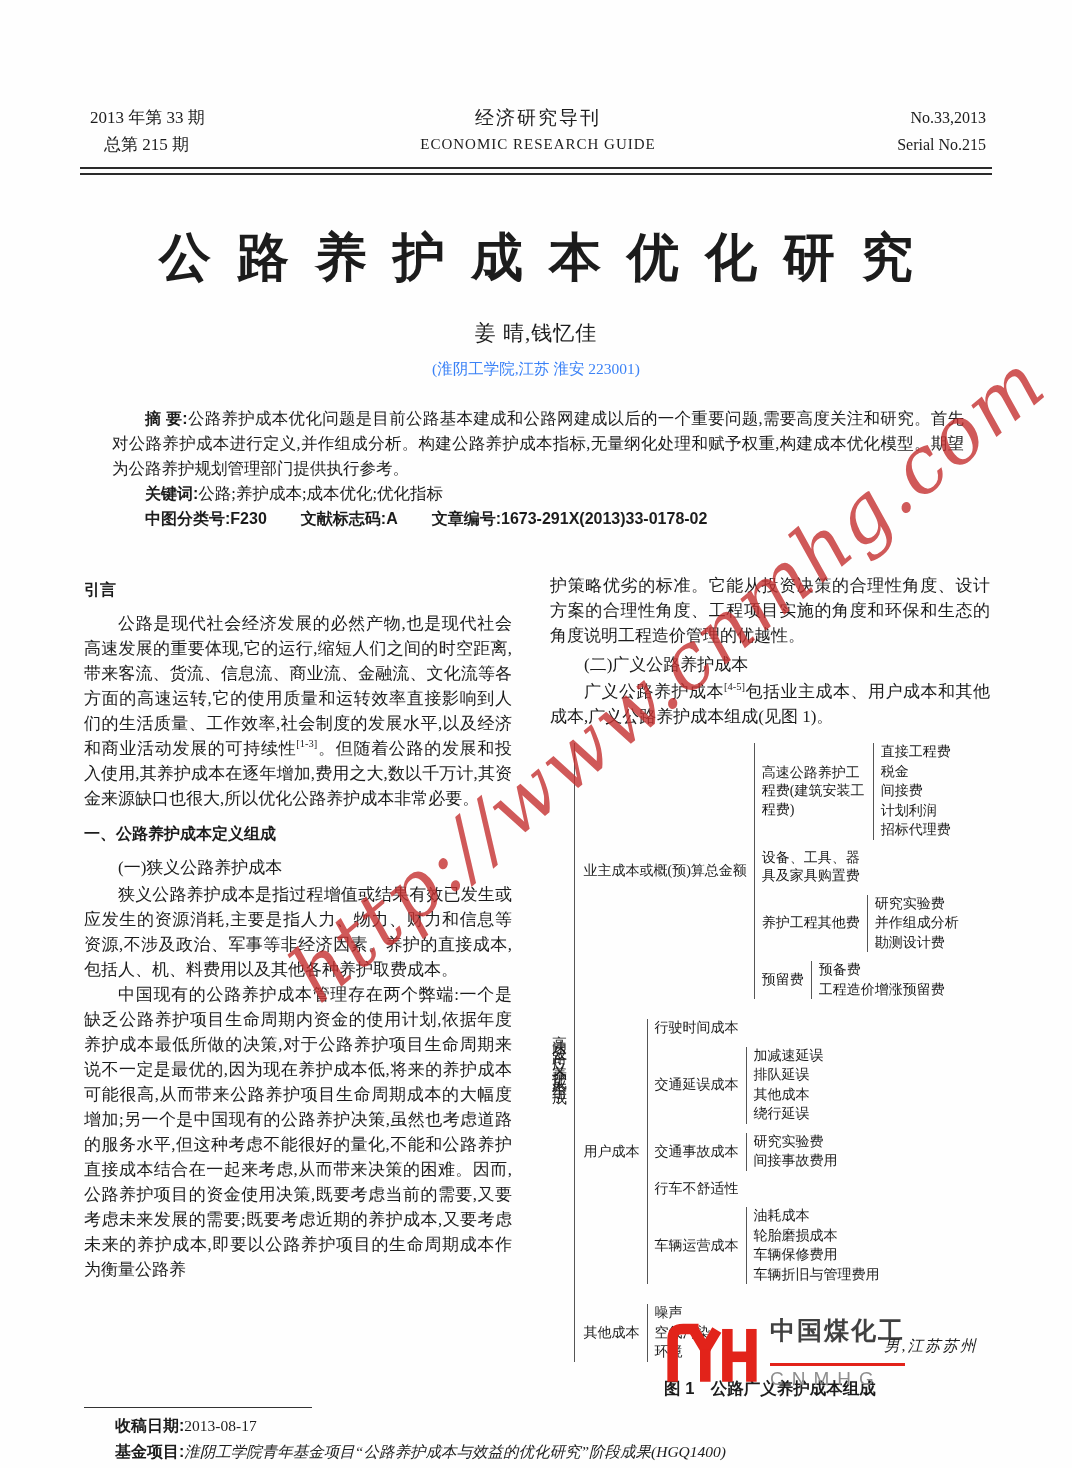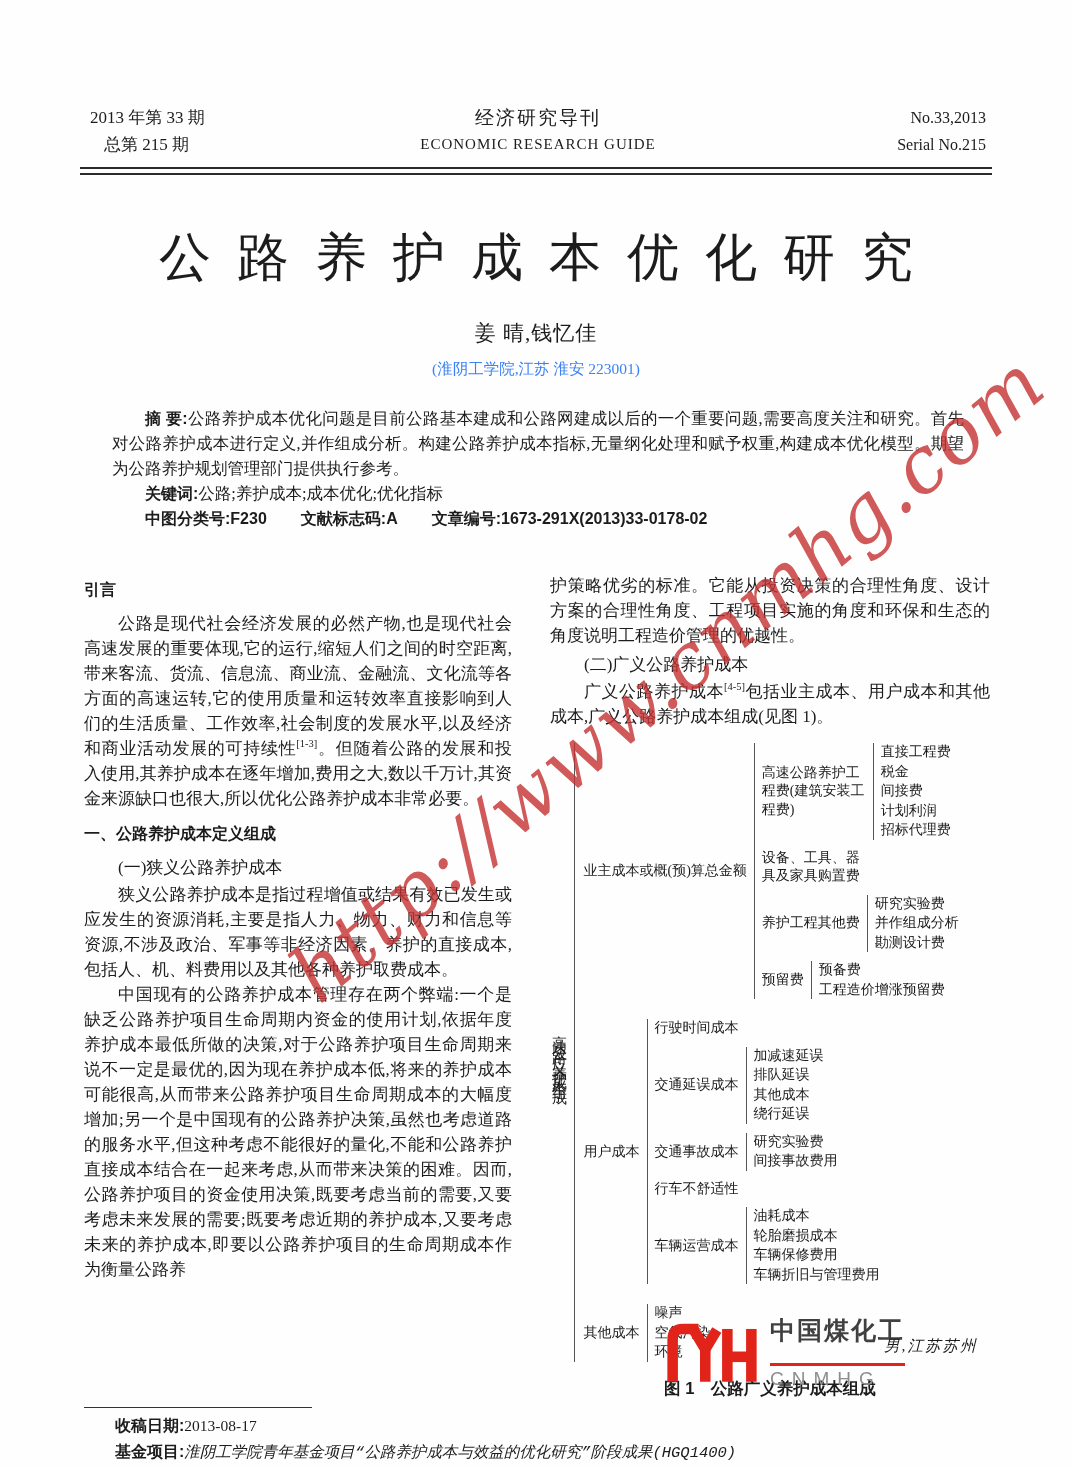--- a/index.html
+++ b/index.html
@@ -24,21 +24,21 @@
   .hdr-center .cn{font-size:19px;letter-spacing:2px;}
   .hdr-center .en{font-size:15px;letter-spacing:1px;}
   .hdr-right{width:220px;text-align:right;font-size:16px;}
   .double-rule{
     margin:9px 80px 0 80px;height:4px;
     border-top:2px solid #2a2a2a;border-bottom:2px solid #2a2a2a;
   }
   
   .title{
     margin:52px 0 0;text-align:center;
-    font-size:52px;font-weight:normal;letter-spacing:26px;
+    font-size:52px;font-weight:bold;letter-spacing:26px;
     text-indent:26px;line-height:1.2;
   }
   .authors{margin-top:30px;text-align:center;font-size:21px;letter-spacing:1px;}
   .affiliation{margin-top:12px;text-align:center;font-size:15.5px;color:#3b82f6;}
   
   .abstract{margin:26px 108px 0 112px;font-size:16.5px;line-height:25px;text-align:justify;}
   .abstract p{margin:0;}
   .abs-first{text-indent:2em;}
   .blab{font-family:"Liberation Sans","DejaVu Sans",sans-serif;font-weight:bold;font-size:16px;}
   .clc-line span.val{margin-right:34px;}
@@ -77,21 +77,21 @@
   .figcap{
     margin-top:14px;text-align:center;
     font-family:"Liberation Sans","DejaVu Sans",sans-serif;
     font-weight:bold;font-size:16.5px;
   }
   
   .footnote{margin:6px 82px 0 84px;font-size:15.5px;line-height:26px;}
   .fn-rule{width:228px;border-top:1.5px solid #333;margin-bottom:5px;}
   .footnote p{margin:0;}
   .fn-indent{text-indent:2em;}
-  .kai{font-style:italic;font-family:Liberation Mono, monospace;}
+  .kai{font-style:italic;}
   .fn-gap{display:inline-block;width:168px;}
   
   .watermark{
     position:absolute;left:215px;top:702px;width:740px;
     text-align:center;white-space:nowrap;
     transform:rotate(-40deg);
     font-family:"DejaVu Serif",serif;font-style:italic;
     font-size:78px;color:#c53030;opacity:.8;
     z-index:10;pointer-events:none;letter-spacing:2px;
   }

